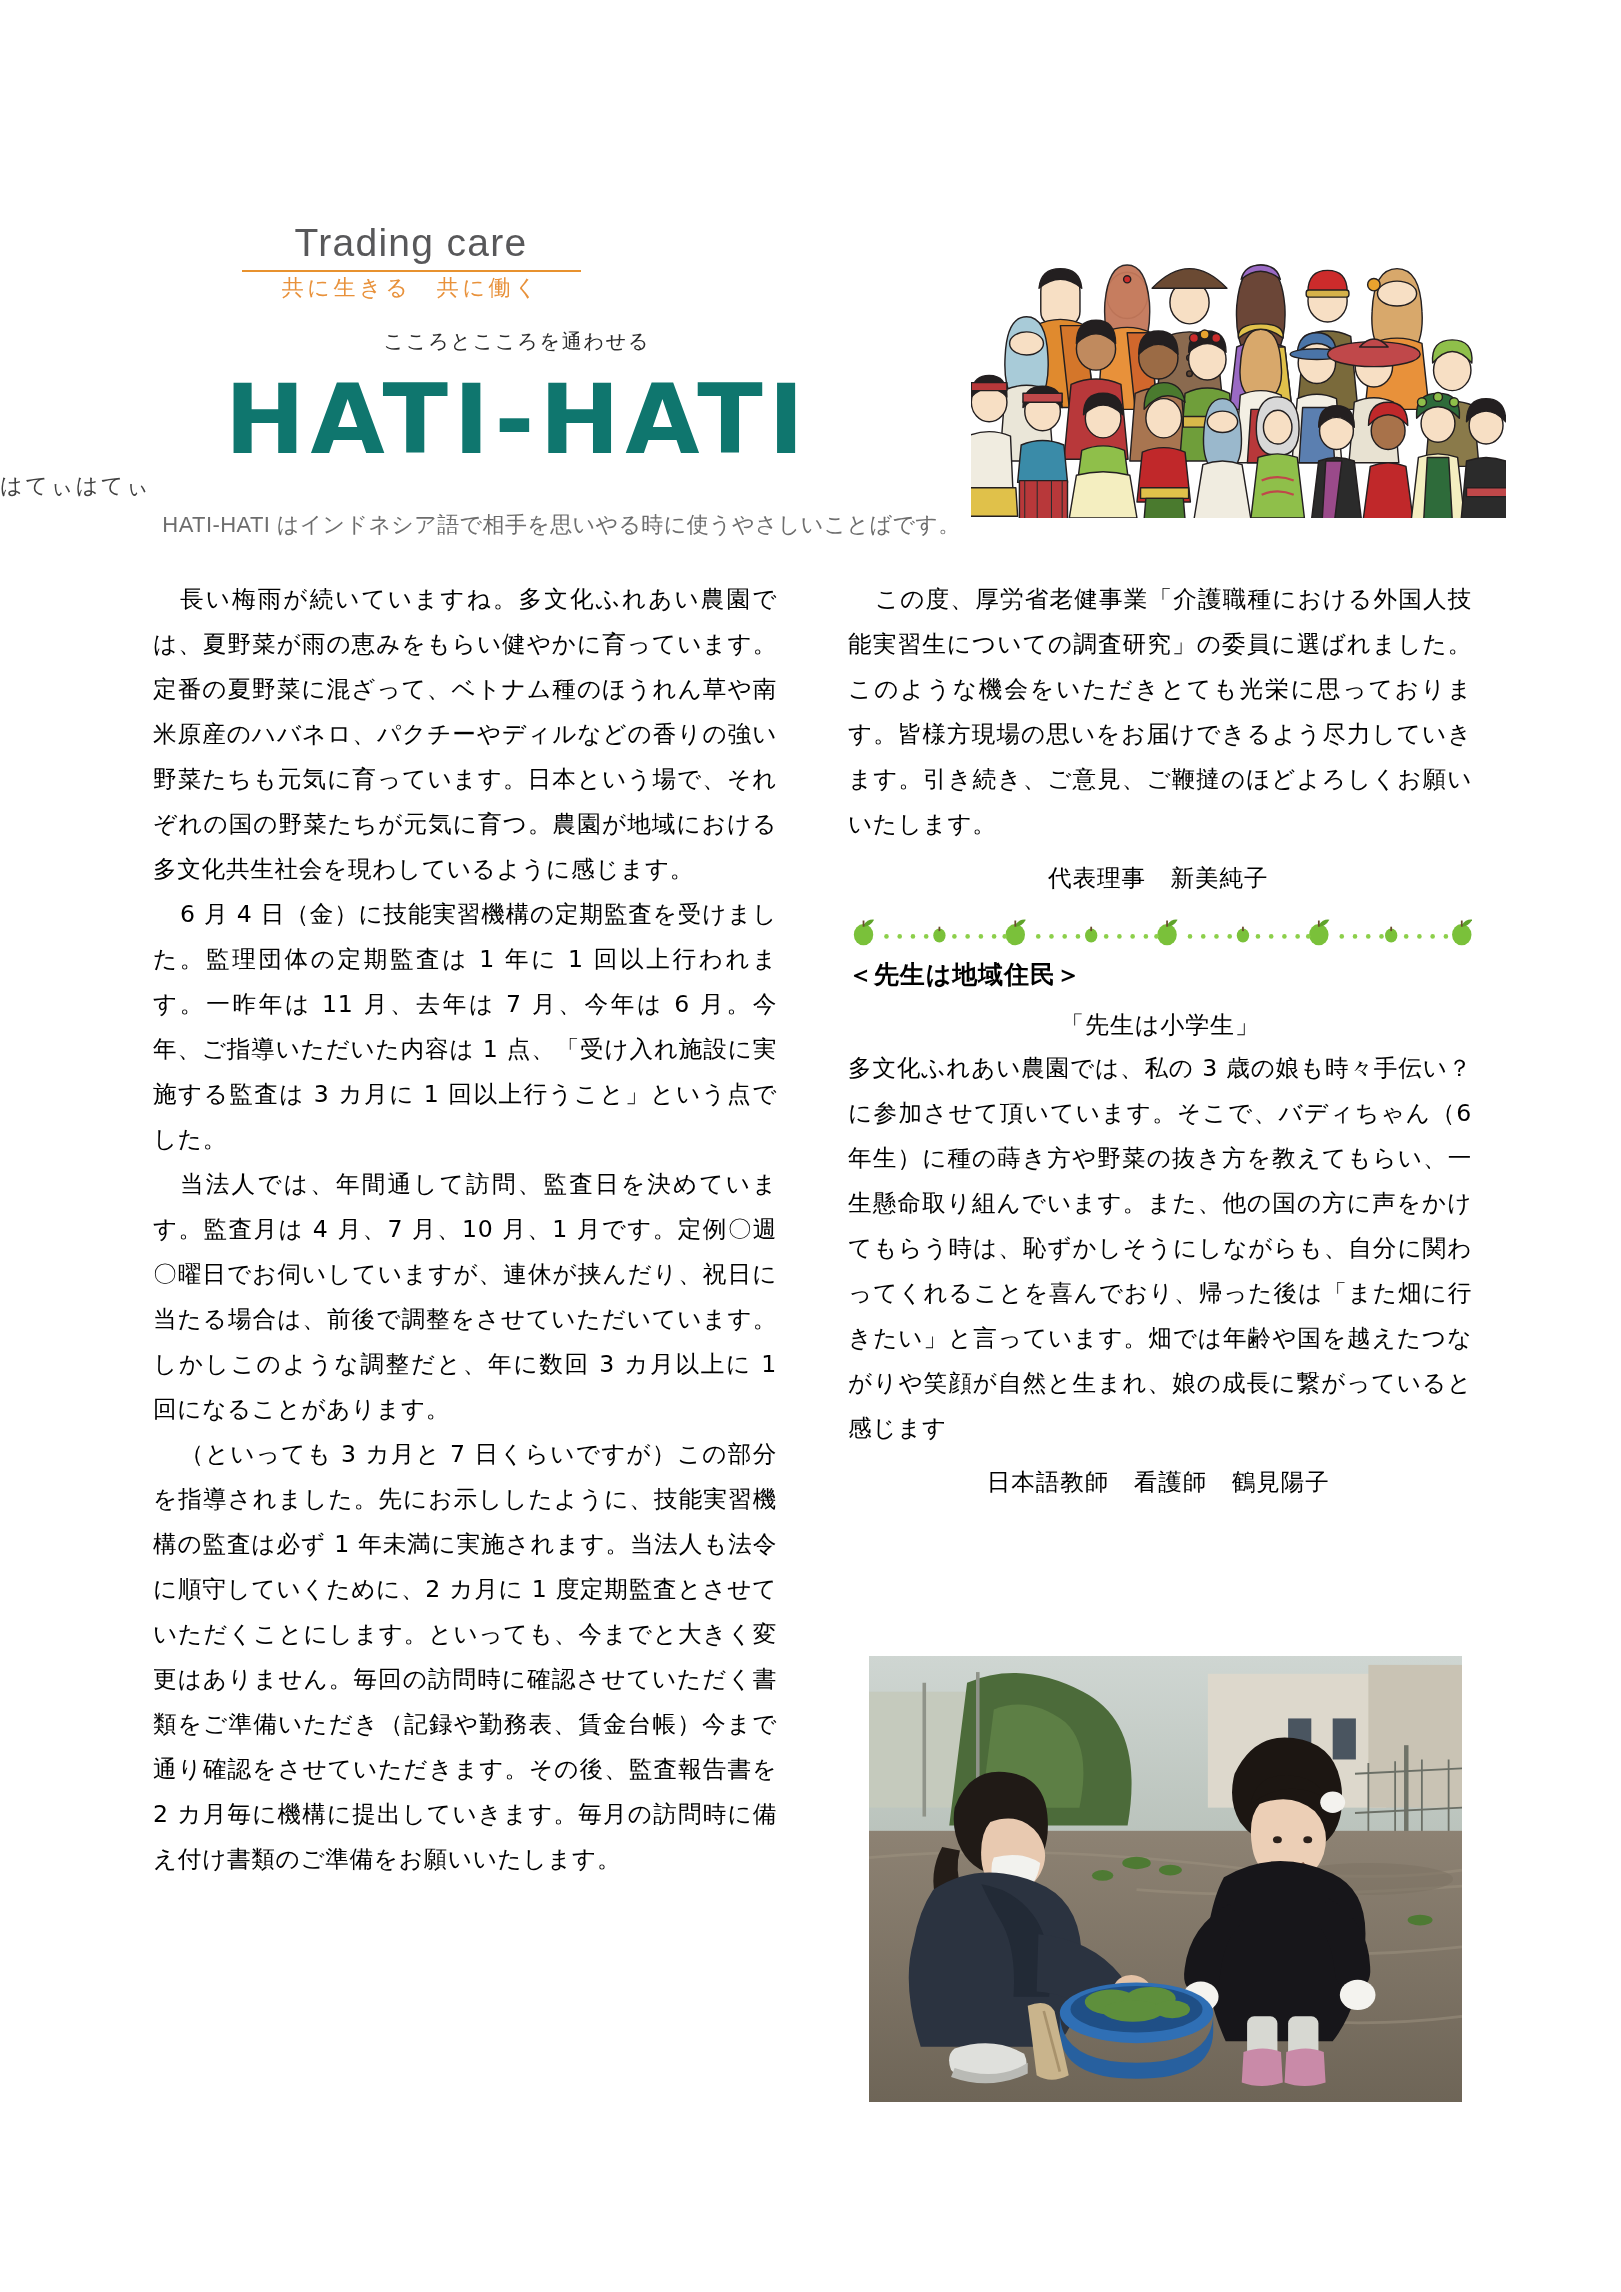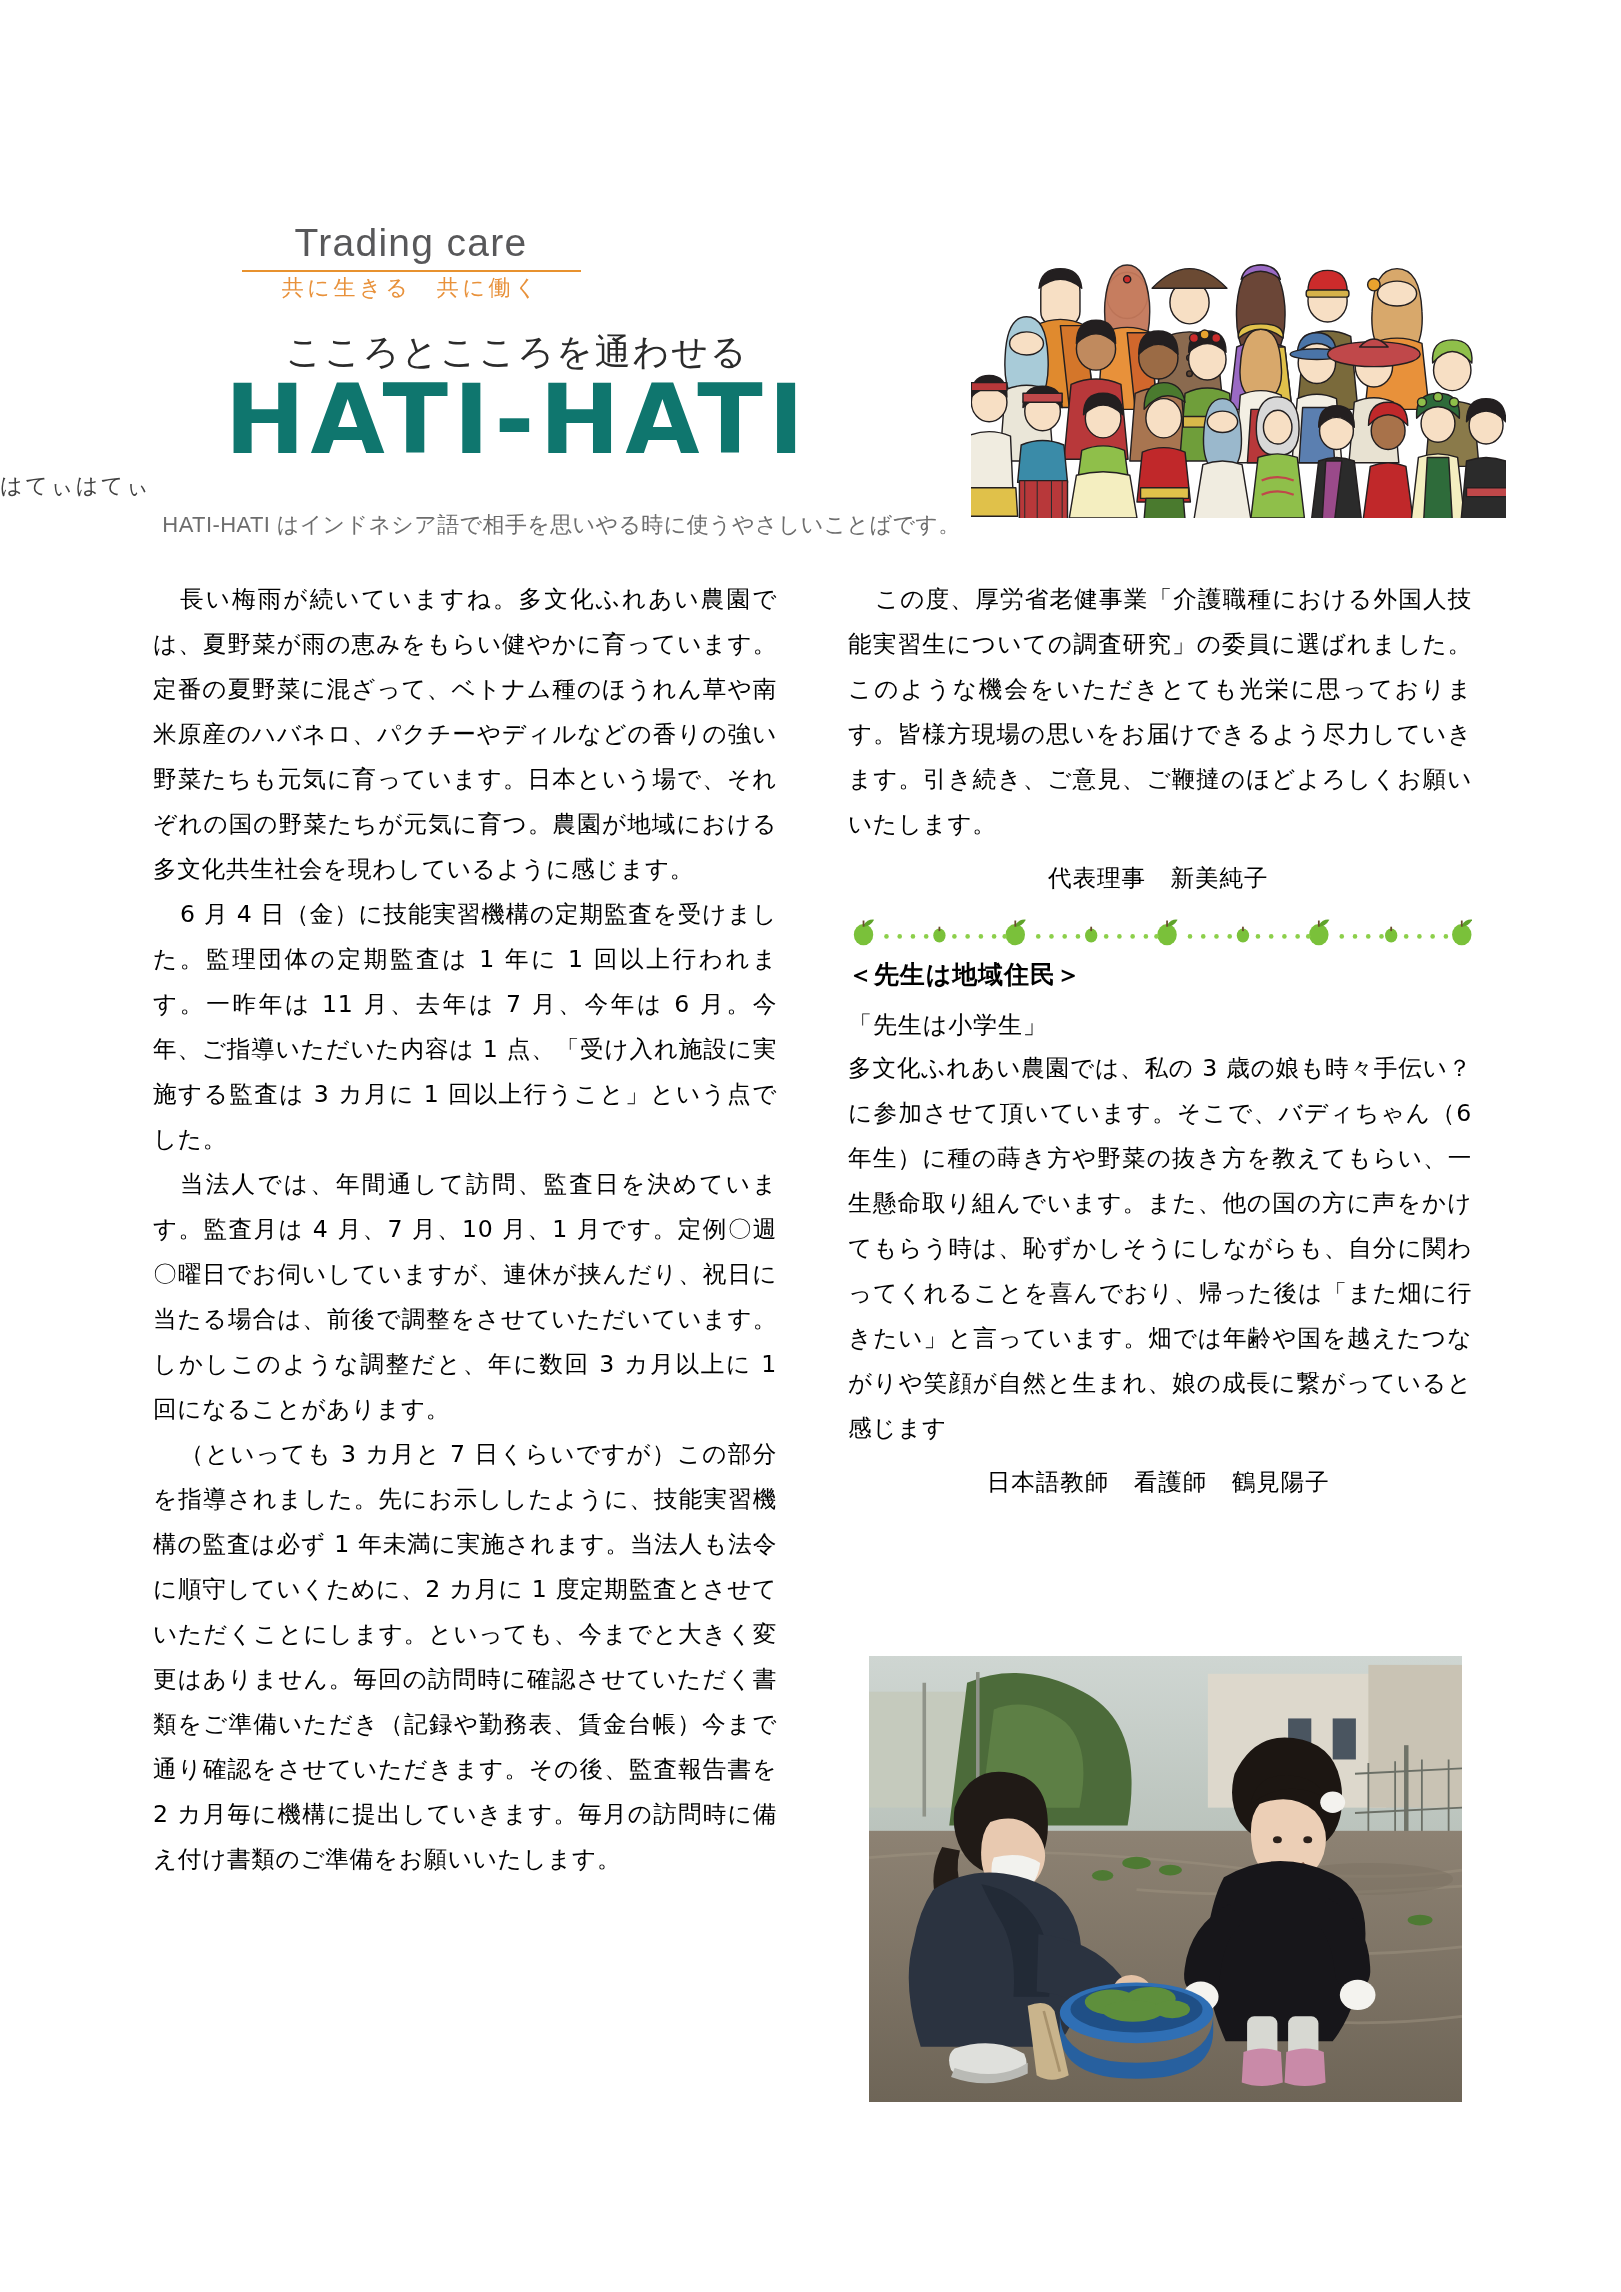--- a/index.html
+++ b/index.html
@@ -80,21 +80,21 @@
     line-height: 1.35;
     margin-top: 3.6px;
   }
 
   .hero-kicker {
     position: absolute;
     left: 0;
     top: 328px;
     width: 1034px;
     text-align: center;
-    font-size: 36px;
+    font-size: 20px;
     color: #2b2b2b;
     letter-spacing: 1.8px;
   }
   .hero-title {
     position: absolute;
     left: 0;
     top: 370px;
     width: 1034px;
     text-align: center;
     font-size: 96px;
@@ -179,20 +179,21 @@
     font-size: 25px;
     font-weight: 700;
     letter-spacing: 0.9px;
     margin: 5.3px 0 18px 0;
   }
 
   .article-title {
     font-family: "DejaVu Sans", "Liberation Sans", sans-serif;
     font-size: 24px;
     letter-spacing: 0.9px;
+    text-align: center;
     margin: 0 0 5.3px 0;
   }
 
   
   .photo-frame {
     position: absolute;
     left: 869px;
     top: 1656px;
     width: 593px;
     height: 446px;

